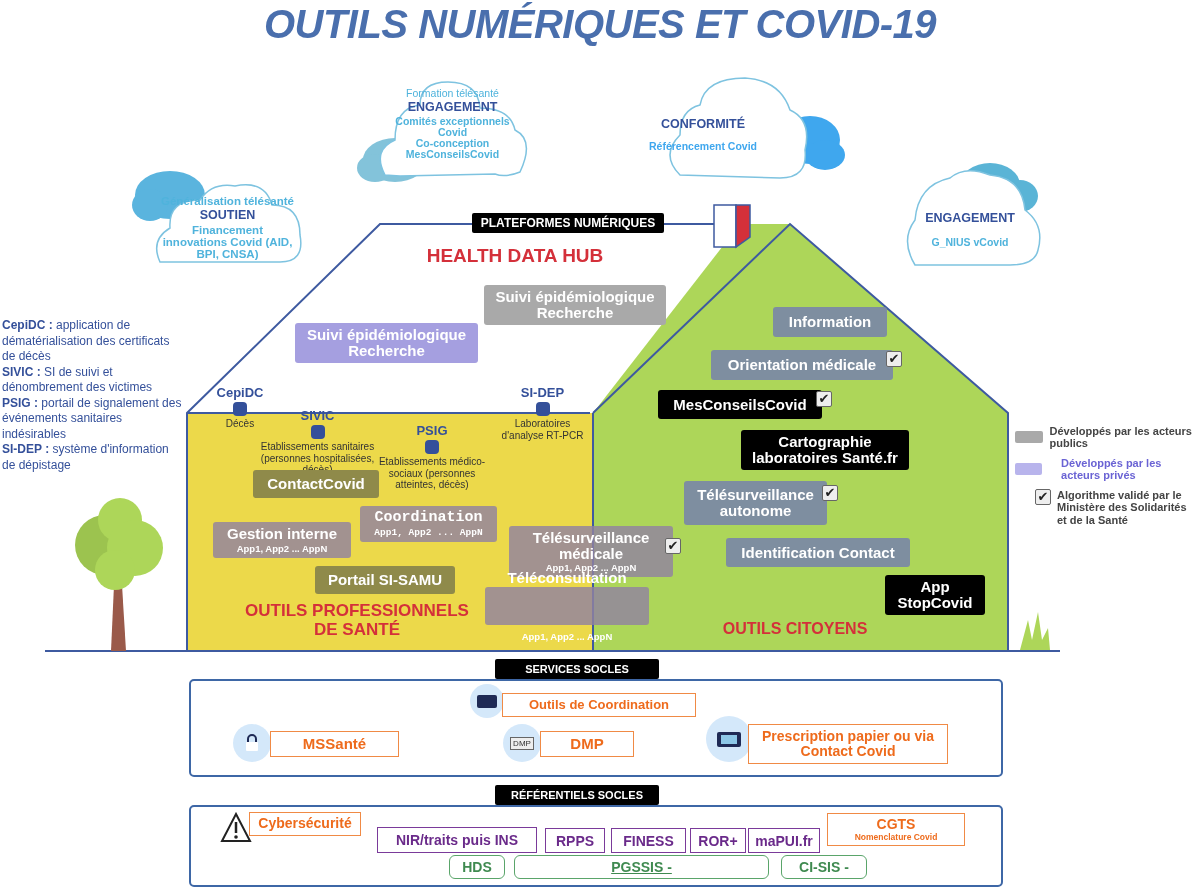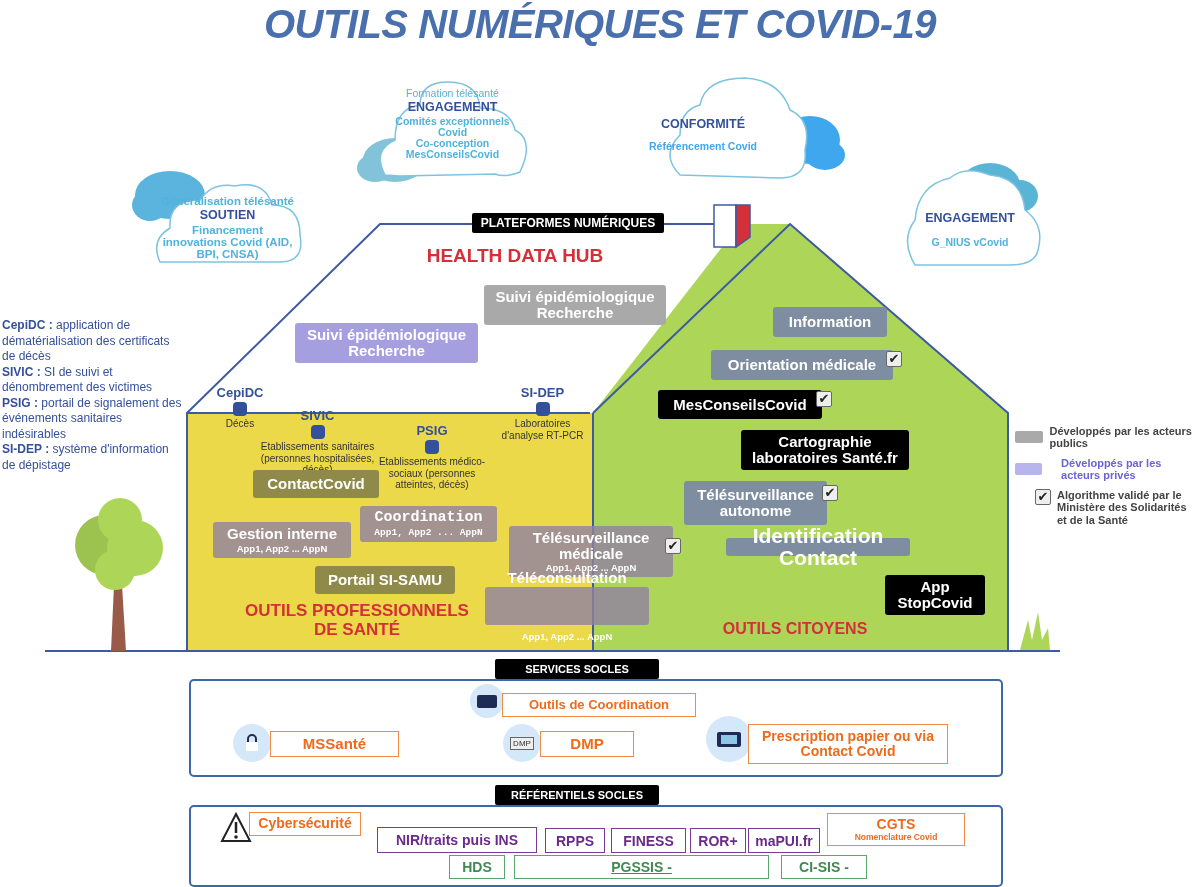--- a/index.html
+++ b/index.html
@@ -23,21 +23,21 @@
   .slate{background:#7e8ea0;}
   .box .sub{font-size:9.5px;font-weight:bold;margin-top:2px;}
   .check{width:14px;height:14px;border:1px solid #666;background:#eee;border-radius:2px;font-size:13px;line-height:13px;text-align:center;color:#222;}
   .db-lbl{font-size:13px;font-weight:bold;color:#34509a;text-align:center;}
   .db-desc{font-size:10px;color:#333;text-align:center;line-height:1.15;}
   .legend-sw{width:36px;height:12px;border-radius:2px;}
   .legend-t{font-size:11px;font-weight:bold;line-height:1.1;}
   .socle{border:2px solid #3e67a6;border-radius:5px;}
   .obox{border:1px solid #f08a45;color:#ee6b1c;font-weight:bold;text-align:center;background:#fff;display:flex;align-items:center;justify-content:center;line-height:1.1;}
   .pbox{border:1.5px solid #7a3a9a;color:#6a2a8a;font-weight:bold;font-size:14px;text-align:center;display:flex;align-items:center;justify-content:center;}
-  .gbox{border:1.5px solid #5aa56a;color:#3f8a50;font-weight:bold;font-size:14px;text-align:center;display:flex;align-items:center;justify-content:center;border-radius:0;}
+  .gbox{border:1.5px solid #5aa56a;color:#3f8a50;font-weight:bold;font-size:14px;text-align:center;display:flex;align-items:center;justify-content:center;border-radius:6px;}
   .circ{border-radius:50%;background:#d4e8fa;display:flex;align-items:center;justify-content:center;}
 </style>
 </head>
 <body>
 
 <svg class="bg" width="1200" height="887">
 
   <g>
     <ellipse cx="170" cy="195" rx="35" ry="24" fill="#5ab4de"></ellipse>
     <ellipse cx="150" cy="205" rx="18" ry="16" fill="#5ab4de"></ellipse>
@@ -180,21 +180,21 @@
 <div class="abs check" style="left:816px;top:391px;">✔</div>
 <div class="abs box olive-g" style="left:741px;top:430px;width:168px;height:40px;font-size:15px;">
   <span>Cartographie</span>
     <span>laboratoires Santé.fr</span>
 </div>
 <div class="abs box slate" style="left:684px;top:481px;width:143px;height:44px;font-size:15px;">
   <span>Télésurveillance</span>
     <span>autonome</span>
 </div>
 <div class="abs check" style="left:822px;top:485px;">✔</div>
-<div class="abs box slate" style="left:726px;top:538px;width:184px;height:18px;font-size:21px;">Identification Contact</div>
+<div class="abs box slate" style="left:726px;top:538px;width:184px;height:29px;font-size:15px;">Identification Contact</div>
 <div class="abs box olive-g" style="left:885px;top:575px;width:100px;height:40px;font-size:15px;">
   <span>App</span>
     <span>StopCovid</span>
 </div>
 <div class="abs red-h" style="left:695px;top:620px;width:200px;font-size:16px;">OUTILS CITOYENS</div>
 
 <div class="abs" style="left:1015px;top:425px;width:180px;">
   <div style="display:flex;gap:6px;align-items:center;margin-bottom:8px">
     <div class="legend-sw" style="background:#a9a9a9"></div>
     <div class="legend-t" style="color:#444">Développés par les acteurs publics</div>

